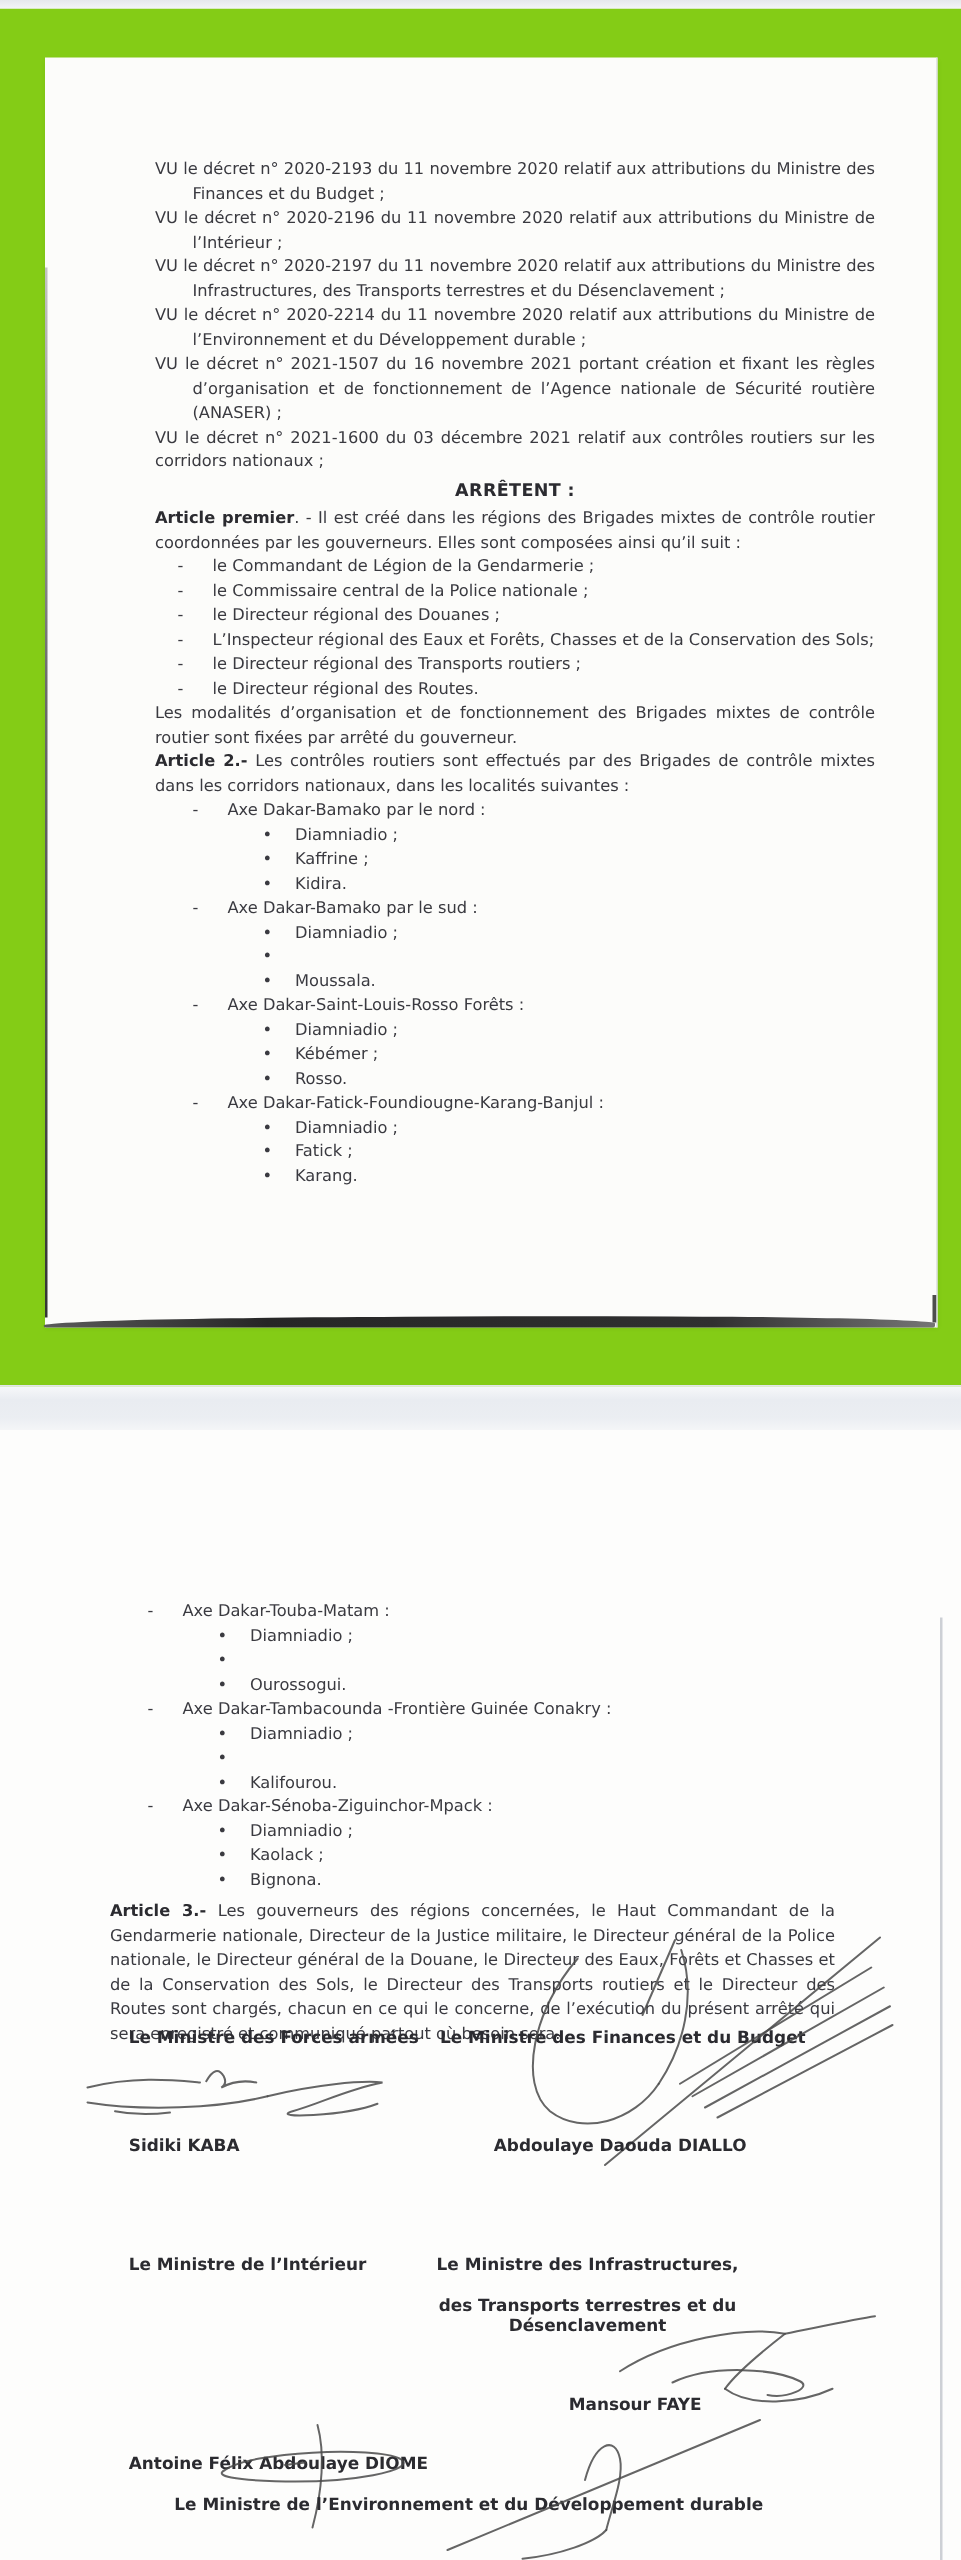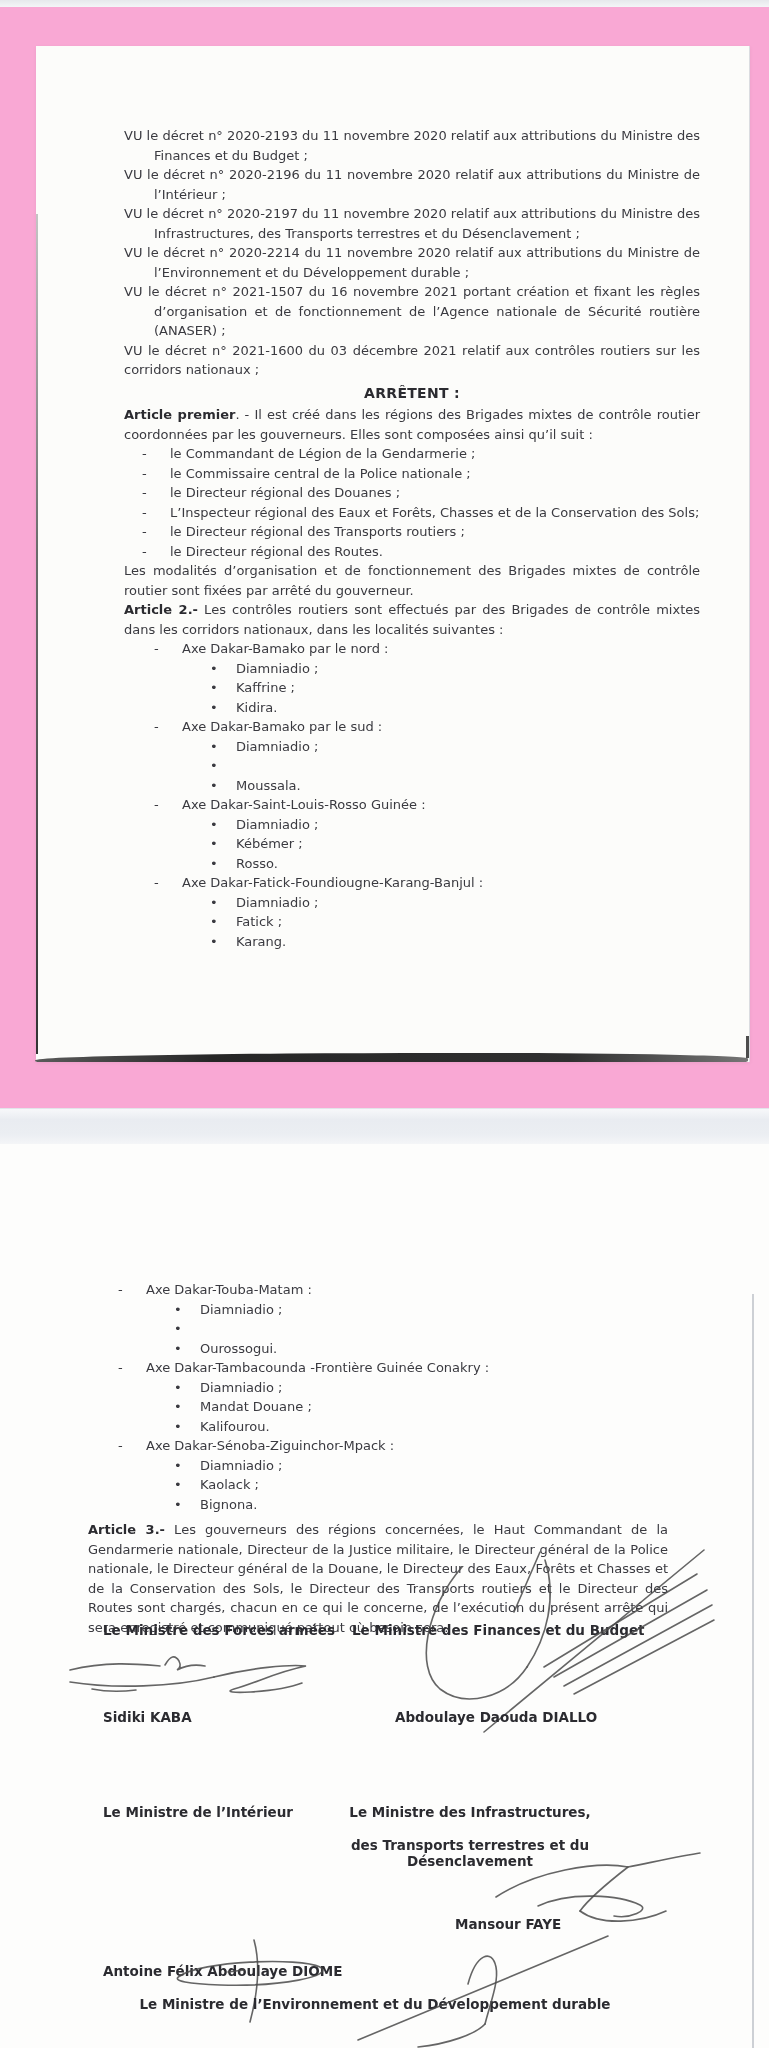--- a/index.html
+++ b/index.html
@@ -1,18 +1,18 @@
 <!DOCTYPE html>
 <html><head>
 <meta charset="utf-8">
 <style>
   html,body { margin:0; padding:0; background:#ffffff; }
   .canvas {
     position:relative; width:769px; height:2048px; overflow:hidden;
-    background:#f9a8d4; font-family:"DejaVu Sans", sans-serif;
+    background:#84cc16; font-family:"DejaVu Sans", sans-serif;
     color:#3a3a40; -webkit-font-smoothing:antialiased;
   }
   .topband {
     position:absolute; top:0; left:0; right:0; height:7px;
     background:linear-gradient(#e6e8ec, #f4f5f7);
   }
   
   .page1 {
     position:absolute; left:36px; top:46px; width:713px; height:1016px;
     background:#fcfcfa; border-right:1px solid #dadce0;
@@ -147,21 +147,21 @@
       <div class="row stop-row">
           <span class="marker">•</span>
         </div>
       <div class="row stop-row">
           <span class="marker">•</span>
           <span class="txt">Moussala.</span>
         </div>
 
       <div class="row axis-row">
         <span class="marker">-</span>
-        <span class="txt">Axe Dakar-Saint-Louis-Rosso Guinée :</span>
+        <span class="txt">Axe Dakar-Saint-Louis-Rosso Forêts :</span>
       </div>
       <div class="row stop-row">
           <span class="marker">•</span>
           <span class="txt">Diamniadio ;</span>
         </div>
       <div class="row stop-row">
           <span class="marker">•</span>
           <span class="txt">Kébémer ;</span>
         </div>
       <div class="row stop-row">
@@ -217,21 +217,20 @@
       <div class="row axis-row">
         <span class="marker">-</span>
         <span class="txt">Axe Dakar-Tambacounda -Frontière Guinée Conakry :</span>
       </div>
       <div class="row stop-row">
           <span class="marker">•</span>
           <span class="txt">Diamniadio ;</span>
         </div>
       <div class="row stop-row">
           <span class="marker">•</span>
-          <span class="txt">Mandat Douane ;</span>
         </div>
       <div class="row stop-row">
           <span class="marker">•</span>
           <span class="txt">Kalifourou.</span>
         </div>
 
       <div class="row axis-row">
         <span class="marker">-</span>
         <span class="txt">Axe Dakar-Sénoba-Ziguinchor-Mpack :</span>
       </div>

